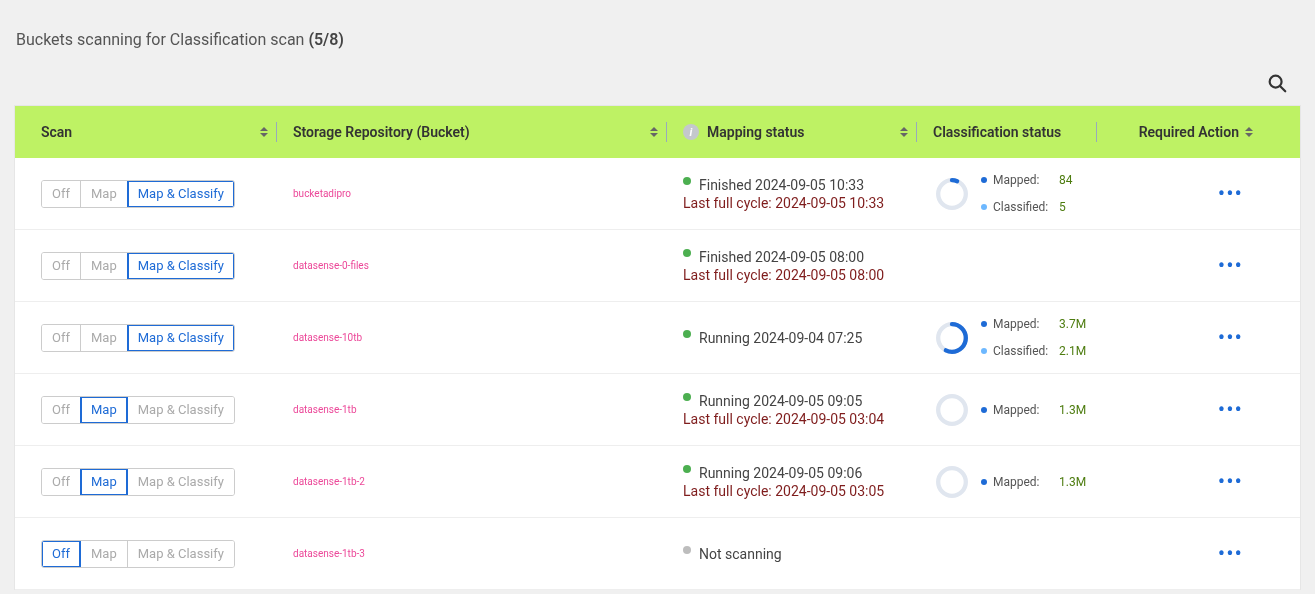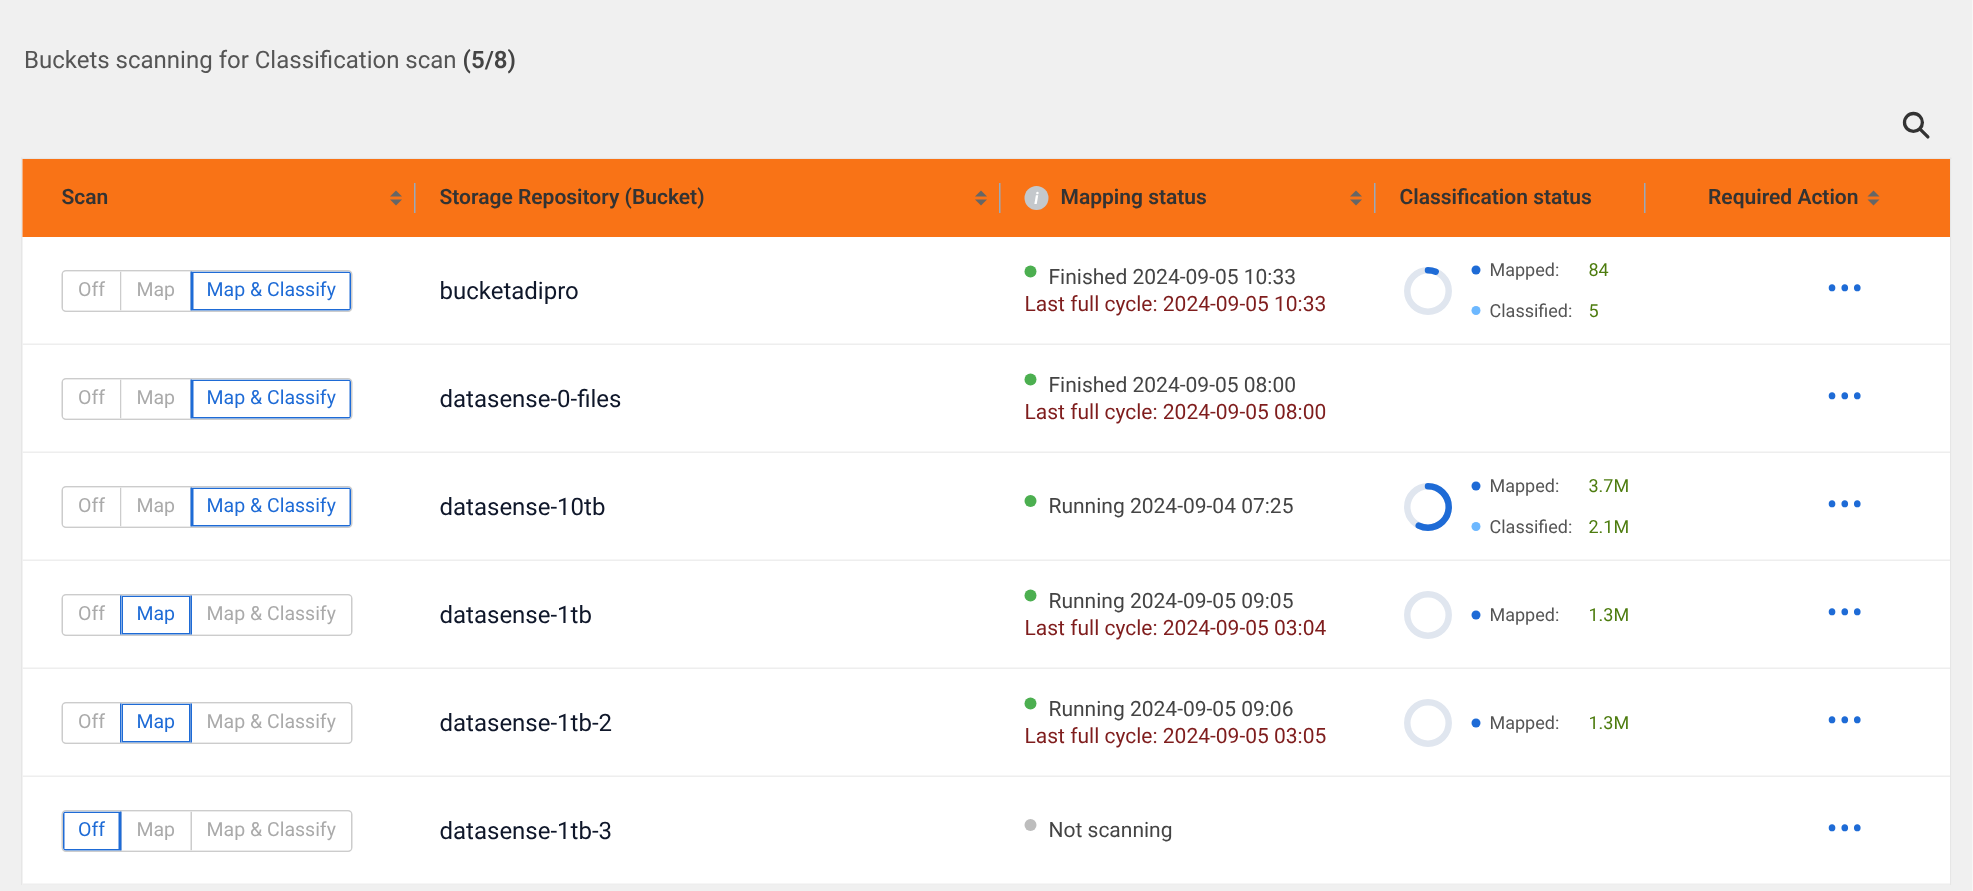--- a/index.html
+++ b/index.html
@@ -43,21 +43,21 @@
   .search-icon-wrap svg { width: 22px; height: 22px; stroke: #333; }
 
   .table-wrap {
     background: #fff;
     border: 1px solid #e6e6e6;
     border-bottom: none;
   }
   .thead {
     display: flex;
     align-items: center;
-    background: #f97316;
+    background: #bef264;
     height: 52px;
     font-weight: 600;
     color: #333;
     font-size: 14px;
   }
   .th, .td {
     padding: 0 8px;
     display: flex;
     align-items: center;
   }
@@ -137,21 +137,21 @@
     position: relative;
   }
   .seg button.active::before{
     content:"";
     position:absolute;
     inset:-1px;
     border:1px solid #1e6bd6;
     pointer-events:none;
   }
 
-  .bucket-name { color: #0f172a; font-size: 16px; }
+  .bucket-name { color: #ec4899; font-size: 10px; }
 
   .map-cell {
     display: flex;
     flex-direction: column;
     gap: 2px;
   }
   .map-line1 { display: flex; align-items: flex-start; gap: 8px; color: #444; }
   .status-dot {
     width: 8px; height: 8px; border-radius: 50%;
   }

